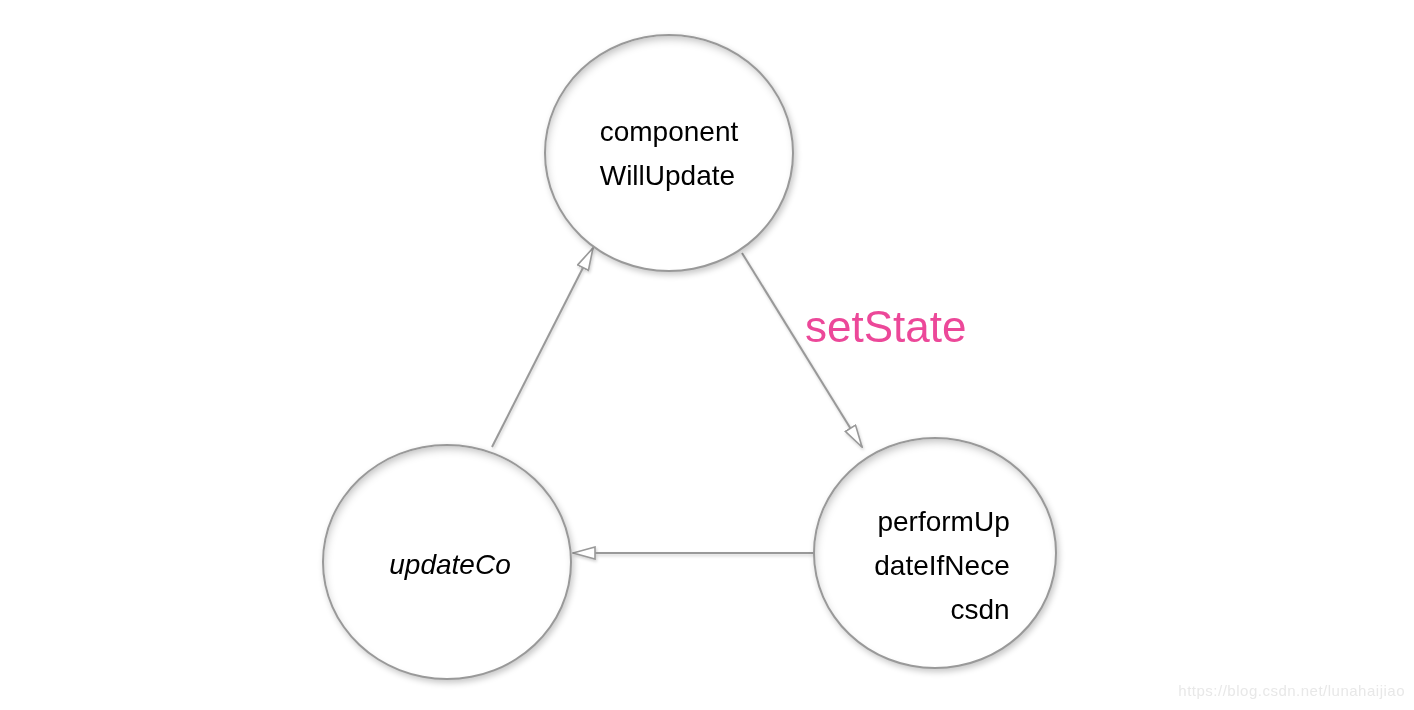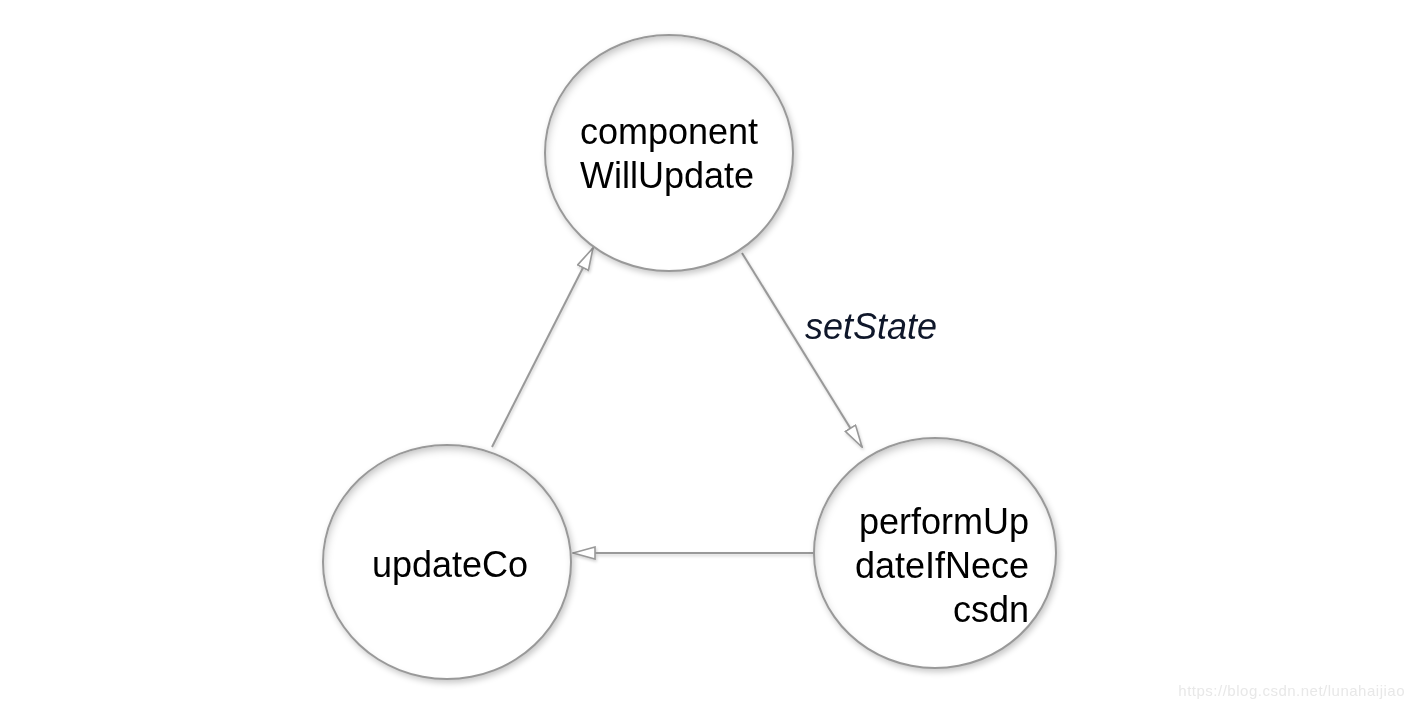--- a/index.html
+++ b/index.html
@@ -38,42 +38,41 @@
     border: 2px solid #999999;
     box-sizing: border-box;
     display: flex;
     align-items: center;
     justify-content: center;
     box-shadow:
       2px 3px 6px rgba(0,0,0,0.22),
       inset 2px 5px 10px -3px rgba(0,0,0,0.28);
   }
   .node-label {
-    font-size: 36px;
+    font-size: 28px;
     line-height: 44px;
     color: #000000;
     text-align: left;
     position: relative;
     white-space: nowrap;
   }
   .node-will-update   { left: 544px; top: 34px;  width: 250px; height: 238px; }
   .node-will-update .node-label { top: 1px; }
-  .node-update-component { left: 322px; top: 444px; width: 250px; height: 236px; }
+  .node-update-component { left: 322px; top: 444px; width: 250px; height: 236px; font-style: italic; }
   .node-update-component .node-label { top: 3px; left: 3px; }
   .node-perform-update { left: 813px; top: 437px; width: 244px; height: 232px; }
   .node-perform-update .node-label { top: 13px; left: 7px; text-align: right; }
   .edge-label {
     position: absolute;
     left: 805px;
     top: 307px;
-    font-size: 36px;
+    font-size: 44px;
     line-height: 40px;
-    color: #0f172a;
+    color: #ec4899;
     white-space: nowrap;
-    font-style: italic;
   }
   .watermark {
     position: absolute;
     right: 9px;
     bottom: 11px;
     font-size: 15px;
     color: #e8e8e8;
     letter-spacing: 0.5px;
     white-space: nowrap;
   }

